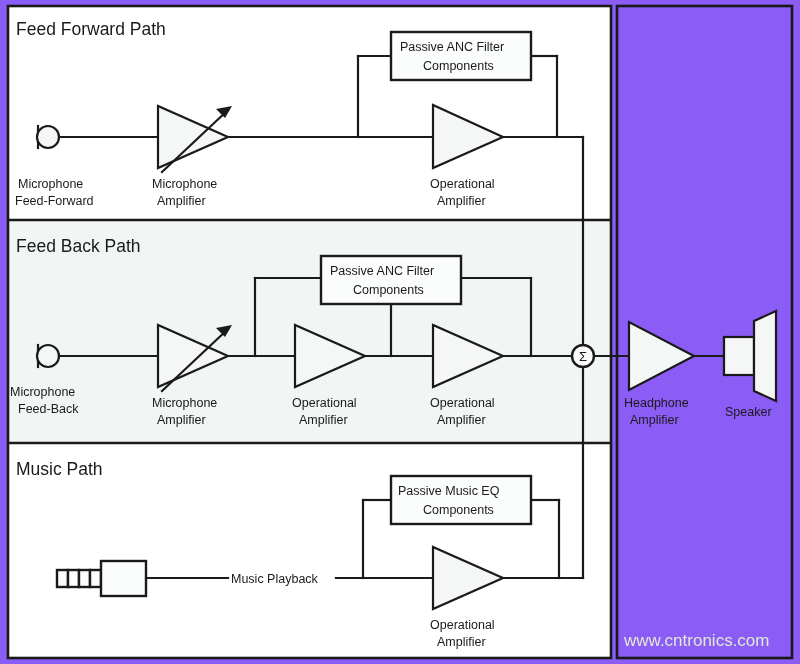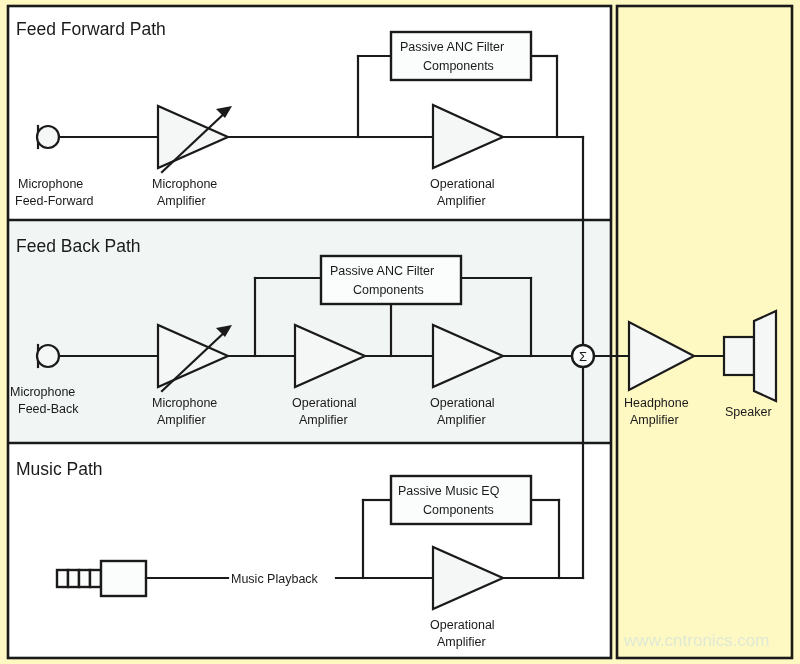--- a/index.html
+++ b/index.html
@@ -8,21 +8,21 @@
     padding: 0;
     background: #ffffff;
   }
   body {
     font-family: "Liberation Sans", sans-serif;
   }
   #diagram-root {
     position: relative;
     width: 800px;
     height: 664px;
-    background: #fef9c3;
+    background: #8b5cf6;
     overflow: hidden;
   }
   svg.diagram {
     display: block;
     width: 800px;
     height: 664px;
   }
   .wire {
     stroke: #1a1a1a;
     stroke-width: 2.2;

